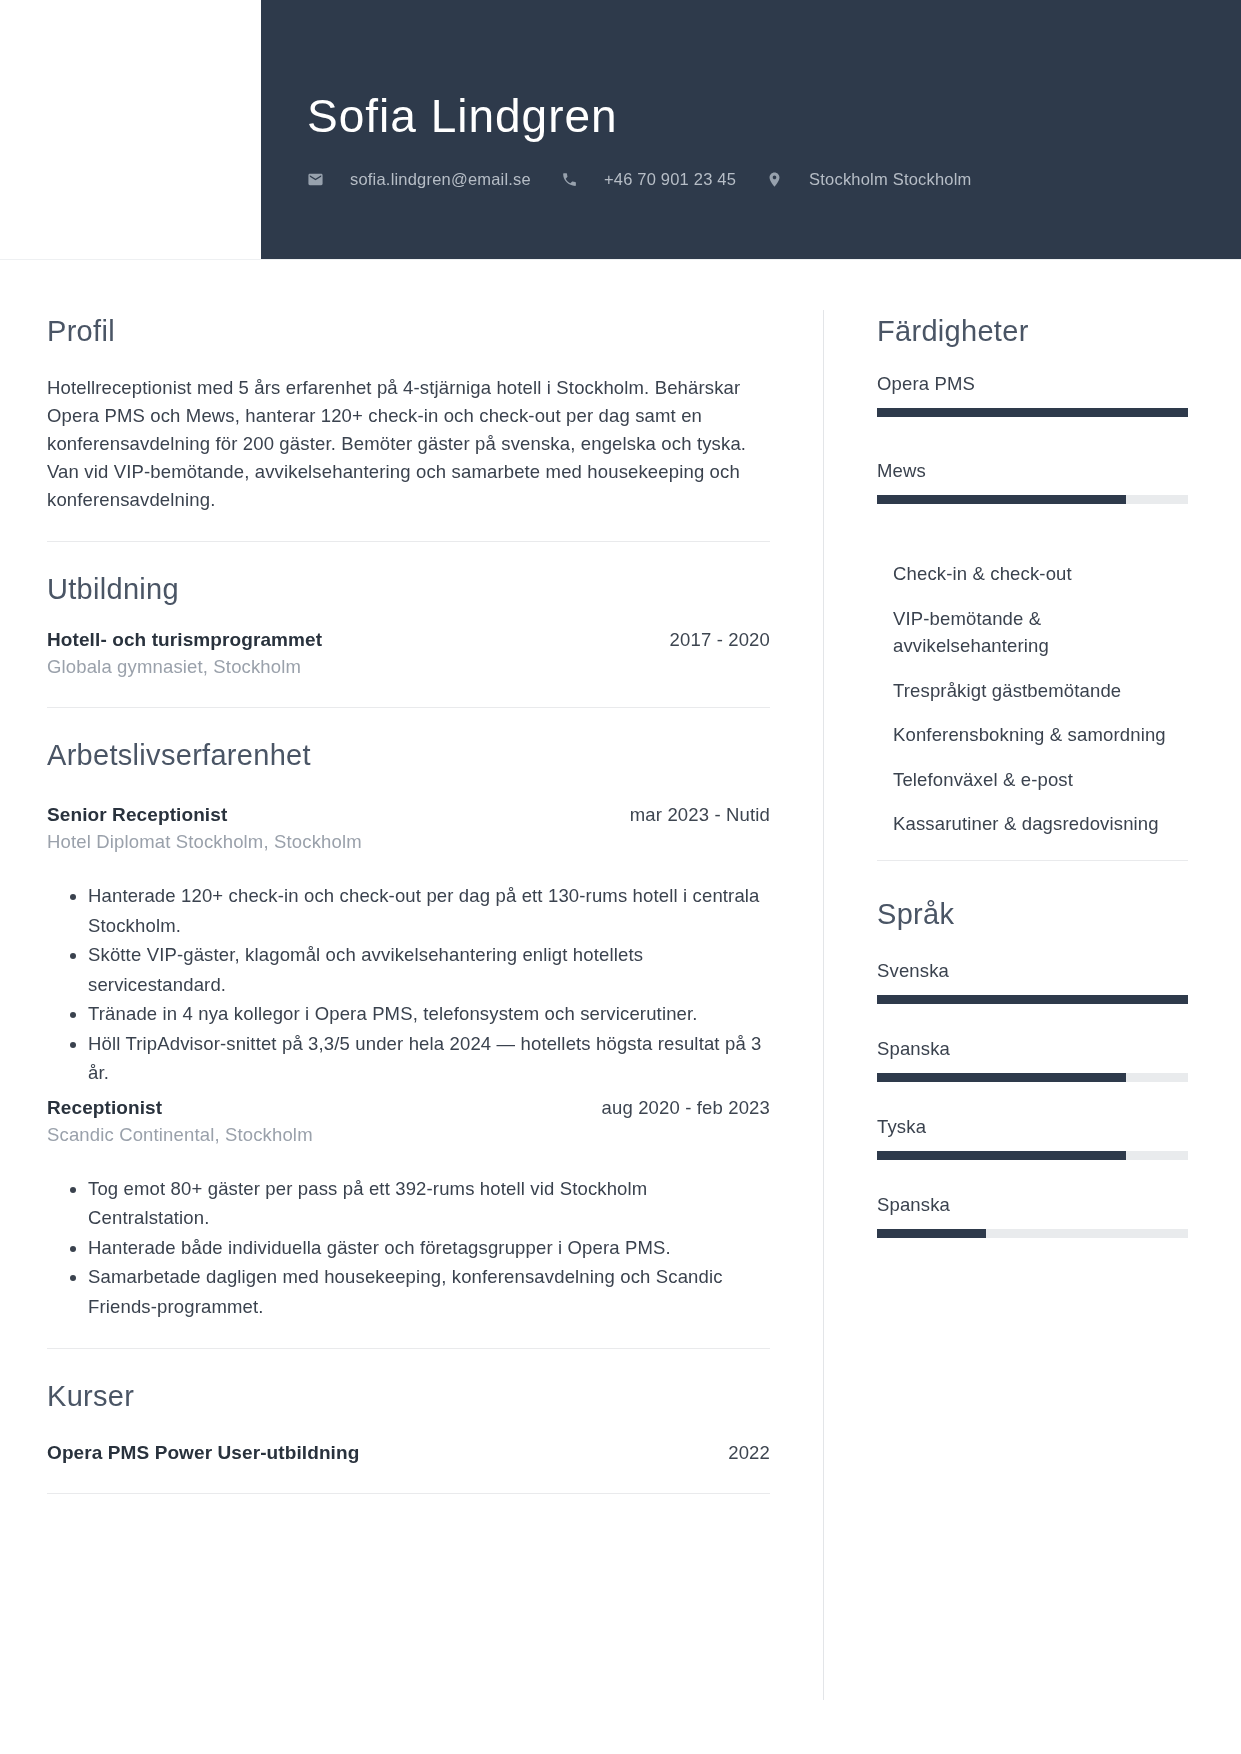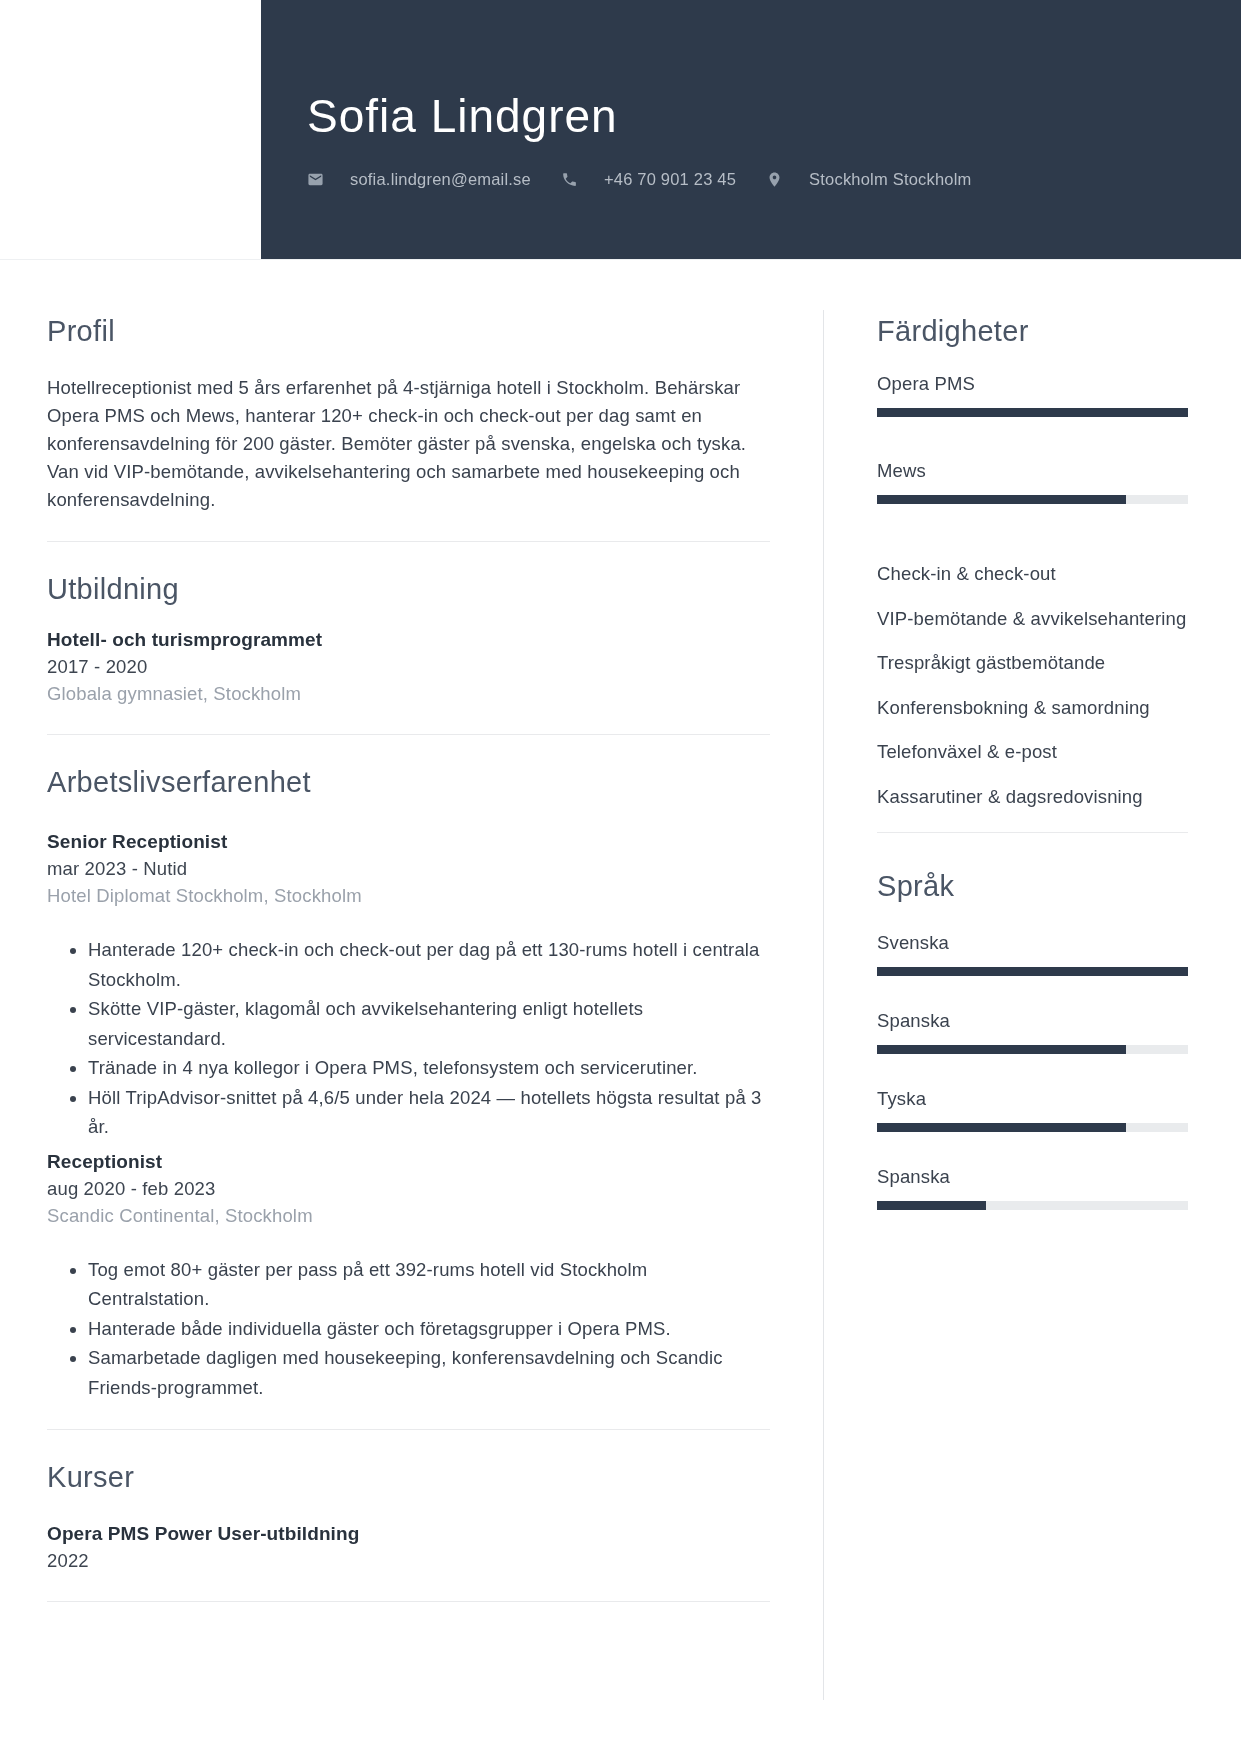--- a/index.html
+++ b/index.html
@@ -37,42 +37,42 @@
   .col-right{position:absolute;left:877px;top:312px;width:311px;}
   .v-divider{position:absolute;left:823px;top:310px;width:1px;height:1390px;background:#e3e5e8;}
 
   h2{margin:28px 0 0;font-size:29px;line-height:38px;font-weight:400;color:var(--heading);letter-spacing:.3px;}
   .col-left h2:first-child, .col-right h2:first-child{margin-top:0;}
   hr{border:none;border-top:1px solid var(--divider);margin:27px 0 0;}
 
   .profile-text{margin:24px 0 0;font-size:18.5px;line-height:28px;letter-spacing:.15px;color:var(--body);}
 
   .entry{margin-top:18px;}
-  .entry-row{display:flex;justify-content:space-between;align-items:baseline;font-size:19px;line-height:27px;flex-direction:column;}
+  .entry-row{display:flex;justify-content:space-between;align-items:baseline;font-size:19px;line-height:27px;}
   .entry-title{font-weight:bold;color:#29323d;letter-spacing:.1px;}
   .entry-dates{font-weight:400;font-size:18.5px;color:#3d4550;letter-spacing:.15px;}
   .entry-sub{font-size:18.5px;line-height:27px;color:var(--muted);letter-spacing:.15px;}
 
   .job{margin-top:27px;}
   .job + .job{margin-top:6px;}
   .bullets{margin:26px 0 0;padding-left:41px;list-style:disc;}
   .bullets li{font-size:18.5px;line-height:29.5px;letter-spacing:.15px;color:var(--body);}
 
   .course-row{margin-top:24px;}
 
   
   .skill{margin-top:40px;}
   .skill:first-child{margin-top:20px;}
   #languages .skill:first-child{margin-top:24px;}
   #languages .skill{margin-top:31px;}
   .skill-label{font-size:18.5px;line-height:27px;color:var(--body);letter-spacing:.15px;}
   .bar{margin-top:11px;width:311px;height:9px;background:var(--bar-track);}
   .bar-fill{height:9px;background:var(--bar-fill);}
 
-  .plain-skills{margin:56px 0 0;padding:0;list-style:none;}
+  .plain-skills{margin:56px 16px 0;padding:0;list-style:none;}
   .plain-skills li{font-size:18.5px;line-height:27.5px;color:var(--body);letter-spacing:.15px;}
   .plain-skills li + li{margin-top:17px;}
   .col-right hr{margin-top:22px;}
   .col-right h2{margin-top:34px;}
 </style>
 </head>
 <body>
 
 <div class="page">
 
@@ -123,21 +123,21 @@
         <div class="job">
     <div class="entry-row">
       <span class="entry-title">Senior Receptionist</span>
       <span class="entry-dates">mar 2023 - Nutid</span>
     </div>
     <div class="entry-sub">Hotel Diplomat Stockholm, Stockholm</div>
     <ul class="bullets">
             <li>Hanterade 120+ check-in och check-out per dag på ett 130-rums hotell i centrala Stockholm.</li>
             <li>Skötte VIP-gäster, klagomål och avvikelsehantering enligt hotellets servicestandard.</li>
             <li>Tränade in 4 nya kollegor i Opera PMS, telefonsystem och servicerutiner.</li>
-            <li>Höll TripAdvisor-snittet på 4,6/5 under hela 2024 — hotellets högsta resultat på 3 år.</li>
+            <li>Höll TripAdvisor-snittet på 3,3/5 under hela 2024 — hotellets högsta resultat på 3 år.</li>
           </ul>
   </div>
         <div class="job">
     <div class="entry-row">
       <span class="entry-title">Receptionist</span>
       <span class="entry-dates">aug 2020 - feb 2023</span>
     </div>
     <div class="entry-sub">Scandic Continental, Stockholm</div>
     <ul class="bullets">
             <li>Tog emot 80+ gäster per pass på ett 392-rums hotell vid Stockholm Centralstation.</li>

